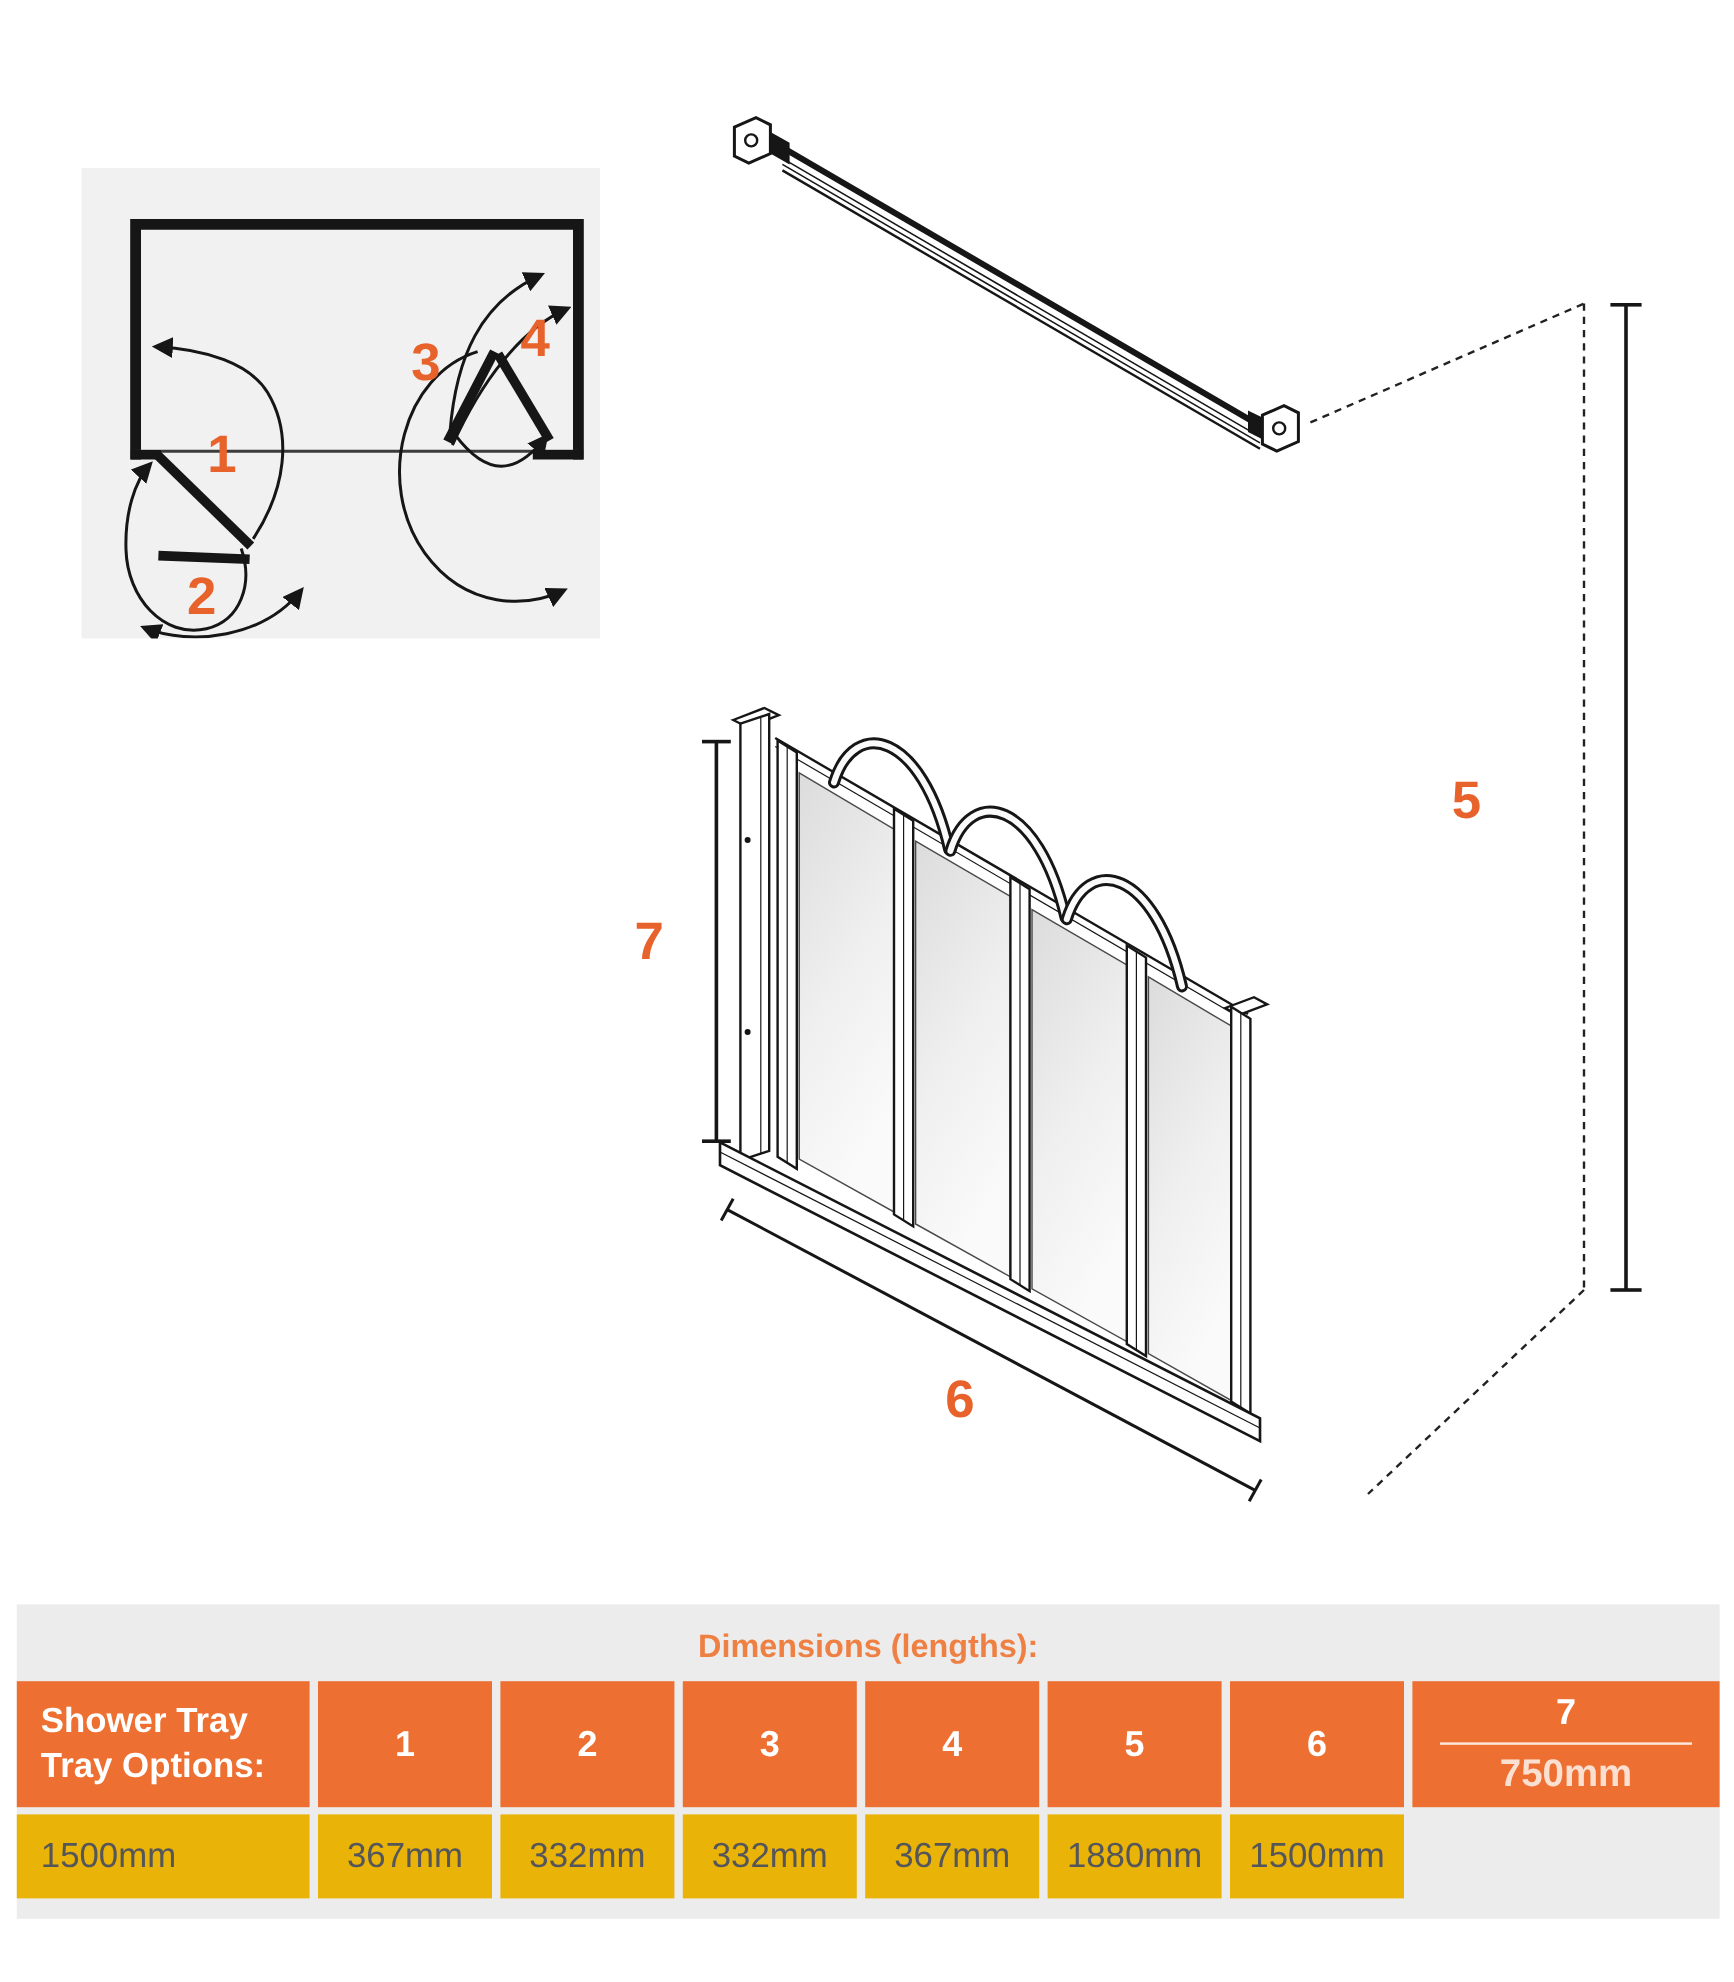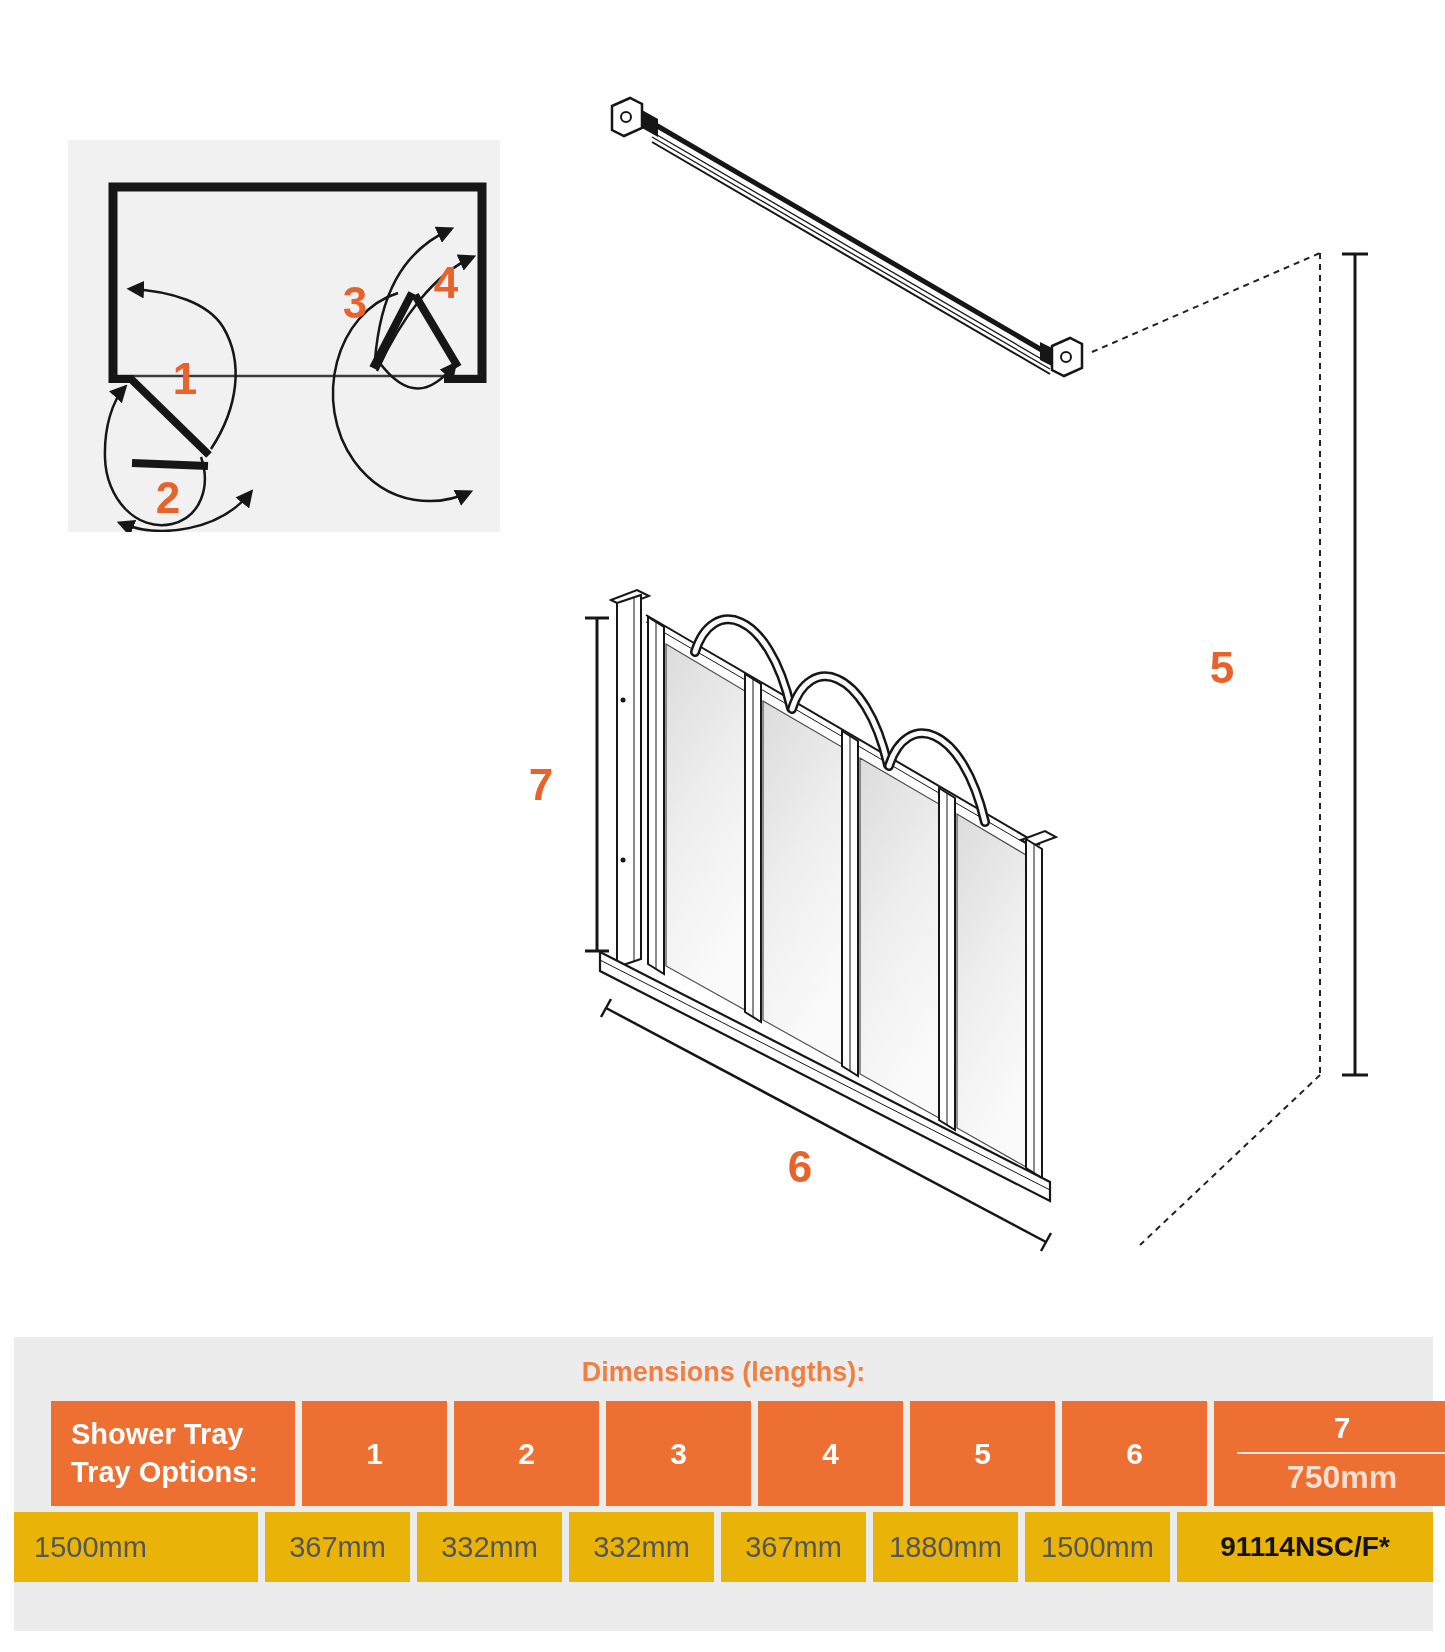--- a/index.html
+++ b/index.html
@@ -19,24 +19,24 @@
 
   .plan-panel{position:absolute;left:68px;top:140px;width:432px;height:392px;background:#f1f1f1;}
   .plan-panel svg{position:absolute;left:0;top:0;}
 
   .iso-layer{position:absolute;left:0;top:0;width:1445px;height:1310px;}
 
   .num{position:absolute;transform:translate(-50%,-50%);color:var(--accent);
     font-weight:bold;font-size:44px;line-height:1;}
 
   
-  .dim-table{position:absolute;left:14px;top:1337px;width:1419px;height:294px;background:#ececec;}
+  .dim-table{position:absolute;left:14px;top:1337px;width:1419px;height:262px;background:#ececec;}
   .caption{padding-top:20px;text-align:center;font-size:27px;font-weight:bold;color:var(--caption-orange);}
   .grid{display:grid;grid-template-columns:244px repeat(6,145px) 256px;column-gap:7px;}
-  .grid.hdr{margin-top:13px;height:105px;padding-left:37px;}
+  .grid.hdr{margin-top:13px;height:105px;}
   .grid.body{margin-top:6px;height:70px;}
   .cell{display:flex;align-items:center;justify-content:center;}
   .cell.hdr{background:var(--table-orange);color:#fff;font-weight:bold;font-size:30px;}
   .cell.hdr.corner{flex-direction:column;align-items:flex-start;justify-content:center;
     padding-left:20px;font-size:29px;line-height:1.3;}
   .cell.hdr.col7{flex-direction:column;justify-content:center;}
   .col7 .rule{display:block;width:82%;height:2px;background:rgba(255,255,255,.85);margin:7px 0 5px 0;}
   .col7 .c7sub{font-size:32px;font-weight:bold;color:rgba(255,255,255,.78);}
   .cell.data{background:#eab308;color:var(--data-text);font-size:29px;}
   .cell.data.left{justify-content:flex-start;padding-left:20px;}
@@ -202,17 +202,16 @@
     </div>
 
     <div class="grid body">
       <div class="cell data left">1500mm</div>
       <div class="cell data">367mm</div>
       <div class="cell data">332mm</div>
       <div class="cell data">332mm</div>
       <div class="cell data">367mm</div>
       <div class="cell data">1880mm</div>
       <div class="cell data">1500mm</div>
-      <div class="cell data code">91114NSC/F*</div>
     </div>
   </div>
 
 </div>
 
 </body></html>

